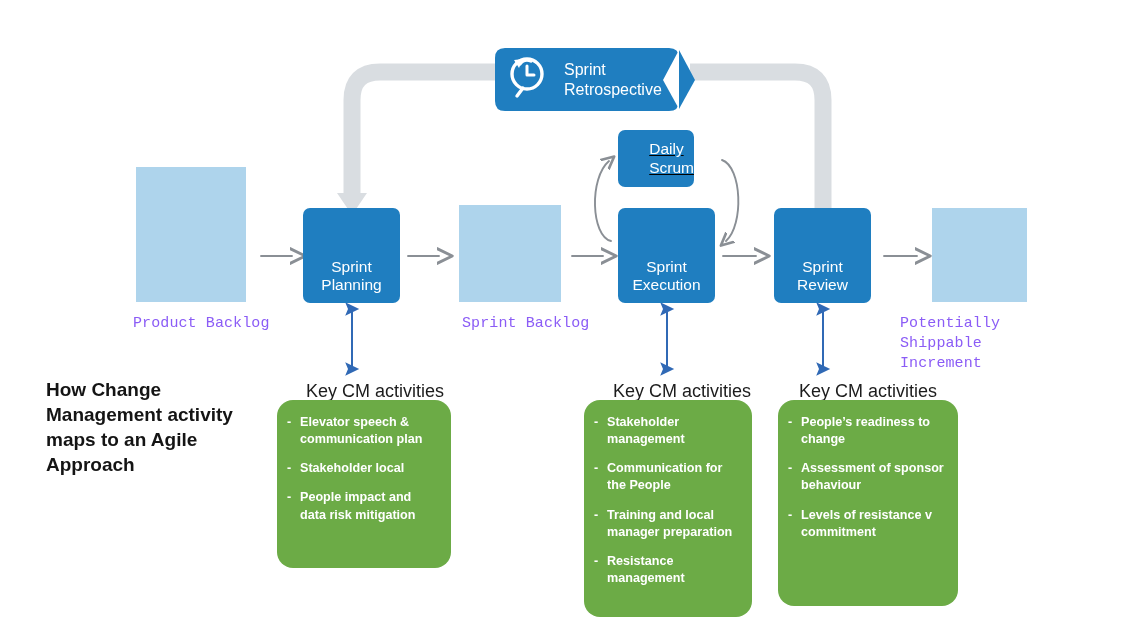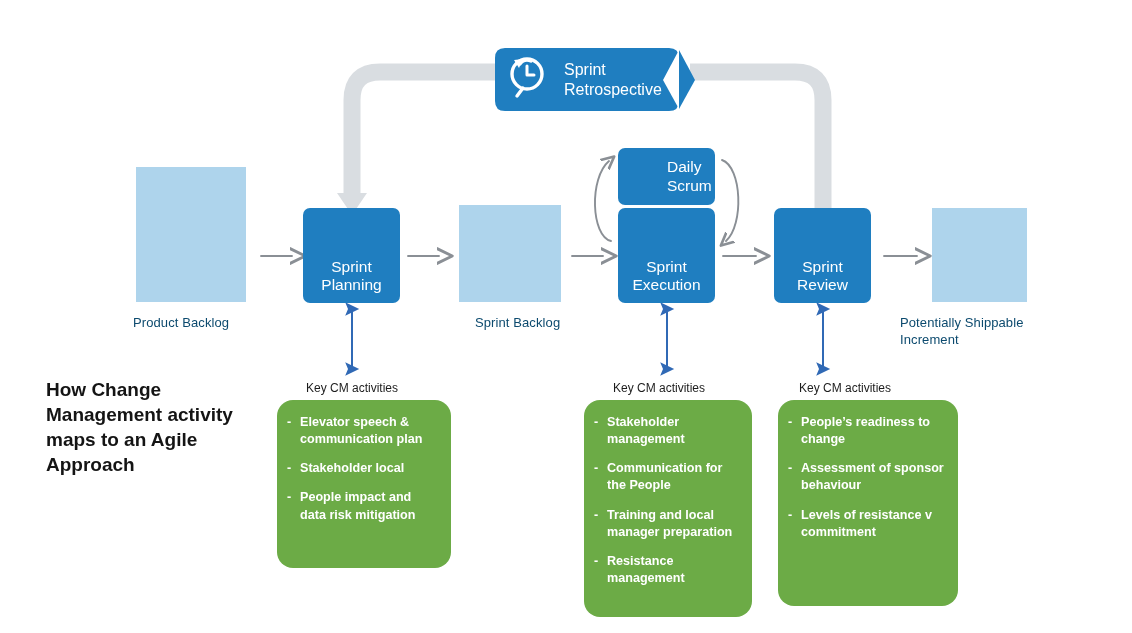--- a/index.html
+++ b/index.html
@@ -26,24 +26,25 @@
     height: 633px;
   }
 
   
   .artifact {
     position: absolute;
     background: #aed4ec;
   }
   .artifact-caption {
     position: absolute;
-    font-size: 13px;
-    color: #0c4a6e;
+    font-size: 15px;
+    color: #8b5cf6;
     line-height: 1.32;
     letter-spacing: 0.1px;
+    font-family: Liberation Mono, monospace;
   }
 
   
   .process {
     position: absolute;
     background: #1f7ec0;
     border-radius: 7px;
     color: #ffffff;
     box-sizing: border-box;
   }
@@ -88,21 +89,21 @@
   .retro .r-label {
     font-size: 16px;
     line-height: 1.2;
     white-space: pre-line;
     margin-left: 7px;
   }
 
   
   .cm-title {
     position: absolute;
-    font-size: 12px;
+    font-size: 18px;
     color: #1c1c1c;
     white-space: nowrap;
   }
   .cm-card {
     position: absolute;
     background: #6cab46;
     border-radius: 16px;
     box-sizing: border-box;
     padding: 14px 12px 10px 10px;
   }
@@ -288,42 +289,42 @@
       <path d="M517,96 L523,88"></path>
       <path d="M520,64 A9,9 0 0,1 531,61" stroke-width="3.2"></path>
       <path d="M514,60 L523,59 L519,68 Z" fill="#ffffff" stroke="none"></path>
     </g>
   </svg>
 
   <div class="artifact" style="left:136px; top:167px; width:110px; height:135px;"></div>
   <div class="artifact-caption" style="left:133px; top:314px; width:160px;">Product Backlog</div>
 
   <div class="artifact" style="left:459px; top:205px; width:102px; height:97px;"></div>
-  <div class="artifact-caption" style="left:475px; top:314px; width:160px;">Sprint Backlog</div>
+  <div class="artifact-caption" style="left:462px; top:314px; width:160px;">Sprint Backlog</div>
 
   <div class="artifact" style="left:932px; top:208px; width:95px; height:94px;"></div>
   <div class="artifact-caption" style="left:900px; top:314px; width:190px; white-space:pre-line;">Potentially Shippable
 Increment</div>
 
   <div class="process" style="left:303px; top:208px; width:97px; height:95px;">
     <div class="p-label" style="top:50px;">Sprint
 Planning</div>
   </div>
 
   <div class="process" style="left:618px; top:208px; width:97px; height:95px;">
     <div class="p-label" style="top:50px;">Sprint
 Execution</div>
   </div>
 
   <div class="process" style="left:774px; top:208px; width:97px; height:95px;">
     <div class="p-label" style="top:50px;">Sprint
 Review</div>
   </div>
 
-  <div class="scrumbox" style="left:618px; top:148px; width:97px; height:57px;">
+  <div class="scrumbox" style="left:618px; top:130px; width:76px; height:57px;text-decoration:underline;">
     <div style="width:36px;"></div>
     <div class="s-label">Daily
 Scrum</div>
   </div>
 
   <div class="retro" style="left:495px; top:48px; width:184px; height:63px;">
     <div style="width:48px;"></div>
     <div class="r-label">Sprint
 Retrospective</div>
   </div>

